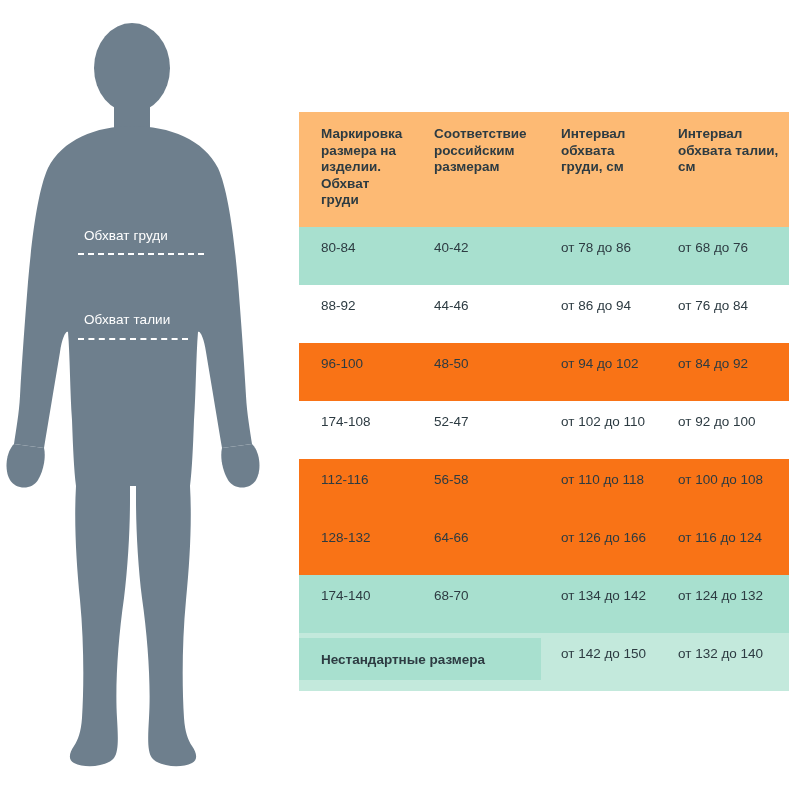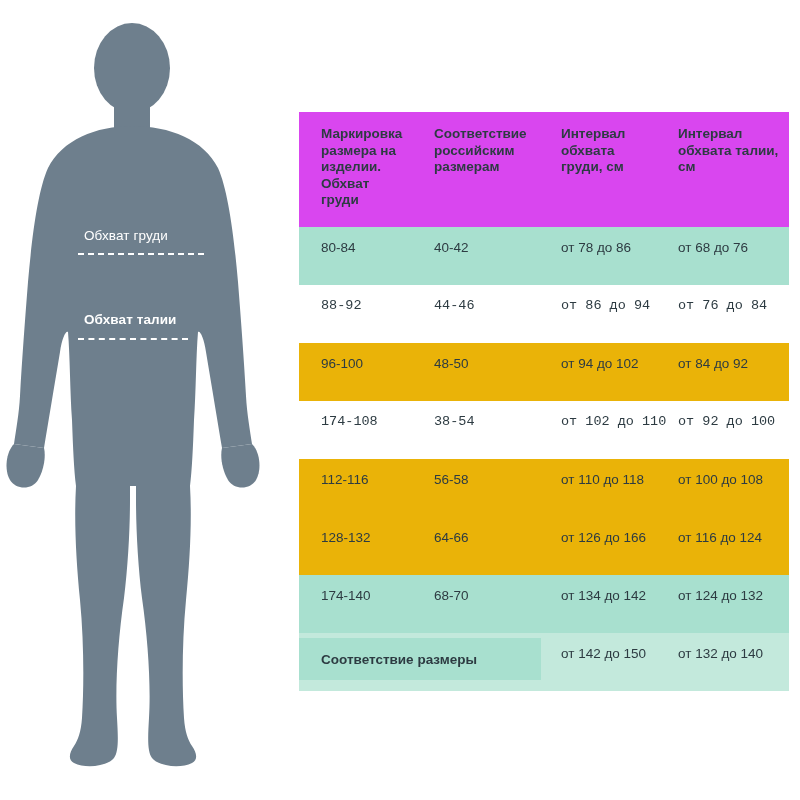--- a/index.html
+++ b/index.html
@@ -40,21 +40,20 @@
     white-space: nowrap;
   }
   .chest-label {
     left: 84px;
     top: 228px;
     text-align: center;
   }
   .waist-label {
     left: 84px;
     top: 312px;
-    font-weight: bold;
   }
   .dash-line {
     position: absolute;
     border-top: 2px dashed #ffffff;
     height: 0;
   }
   .chest-line {
     left: 78px;
     top: 253px;
     width: 126px;
@@ -83,33 +82,33 @@
   table.size-table col.c4 { width: 133px; }
 
   table.size-table th {
     text-align: left;
     vertical-align: top;
     font-size: 13.5px;
     font-weight: bold;
     color: #2d3b42;
     line-height: 16.5px;
     padding: 14px 8px 18px 22px;
-    background: #d946ef;
+    background: #fdba74;
   }
   table.size-table td {
     text-align: left;
     vertical-align: middle;
     font-size: 13.5px;
     color: #2d3b42;
     padding: 0 8px 16px 22px;
     height: 42px;
     white-space: nowrap;
   }
-  tr.row-white td { background: #ffffff; font-family: Liberation Mono, monospace; }
-  tr.row-grey td  { background: #eab308; }
+  tr.row-white td { background: #ffffff; }
+  tr.row-grey td  { background: #f97316; }
   tr.row-teal td  { background: #a8e0cf; }
   tr.row-teal-light td { background: #c3e9dc; }
 
   
   .note {
     position: absolute;
     left: 299px;
     top: 638px;
     width: 242px;
     height: 42px;
@@ -223,21 +222,21 @@
             <td>от 76 до 84</td>
           </tr>
           <tr class="row-grey">
             <td>96-100</td>
             <td>48-50</td>
             <td>от 94 до 102</td>
             <td>от 84 до 92</td>
           </tr>
           <tr class="row-white">
             <td>174-108</td>
-            <td>38-54</td>
+            <td>52-47</td>
             <td>от 102 до 110</td>
             <td>от 92 до 100</td>
           </tr>
           <tr class="row-grey">
             <td>112-116</td>
             <td>56-58</td>
             <td>от 110 до 118</td>
             <td>от 100 до 108</td>
           </tr>
           <tr class="row-grey">
@@ -256,16 +255,16 @@
             <td>144-148</td>
             <td>72-74</td>
             <td>от 142 до 150</td>
             <td>от 132 до 140</td>
           </tr>
         </tbody>
     </table>
   </div>
 
   <div class="note">
-    <span>Соответствие размеры</span>
+    <span>Нестандартные размера</span>
   </div>
 
 </div>
 
 </body></html>

